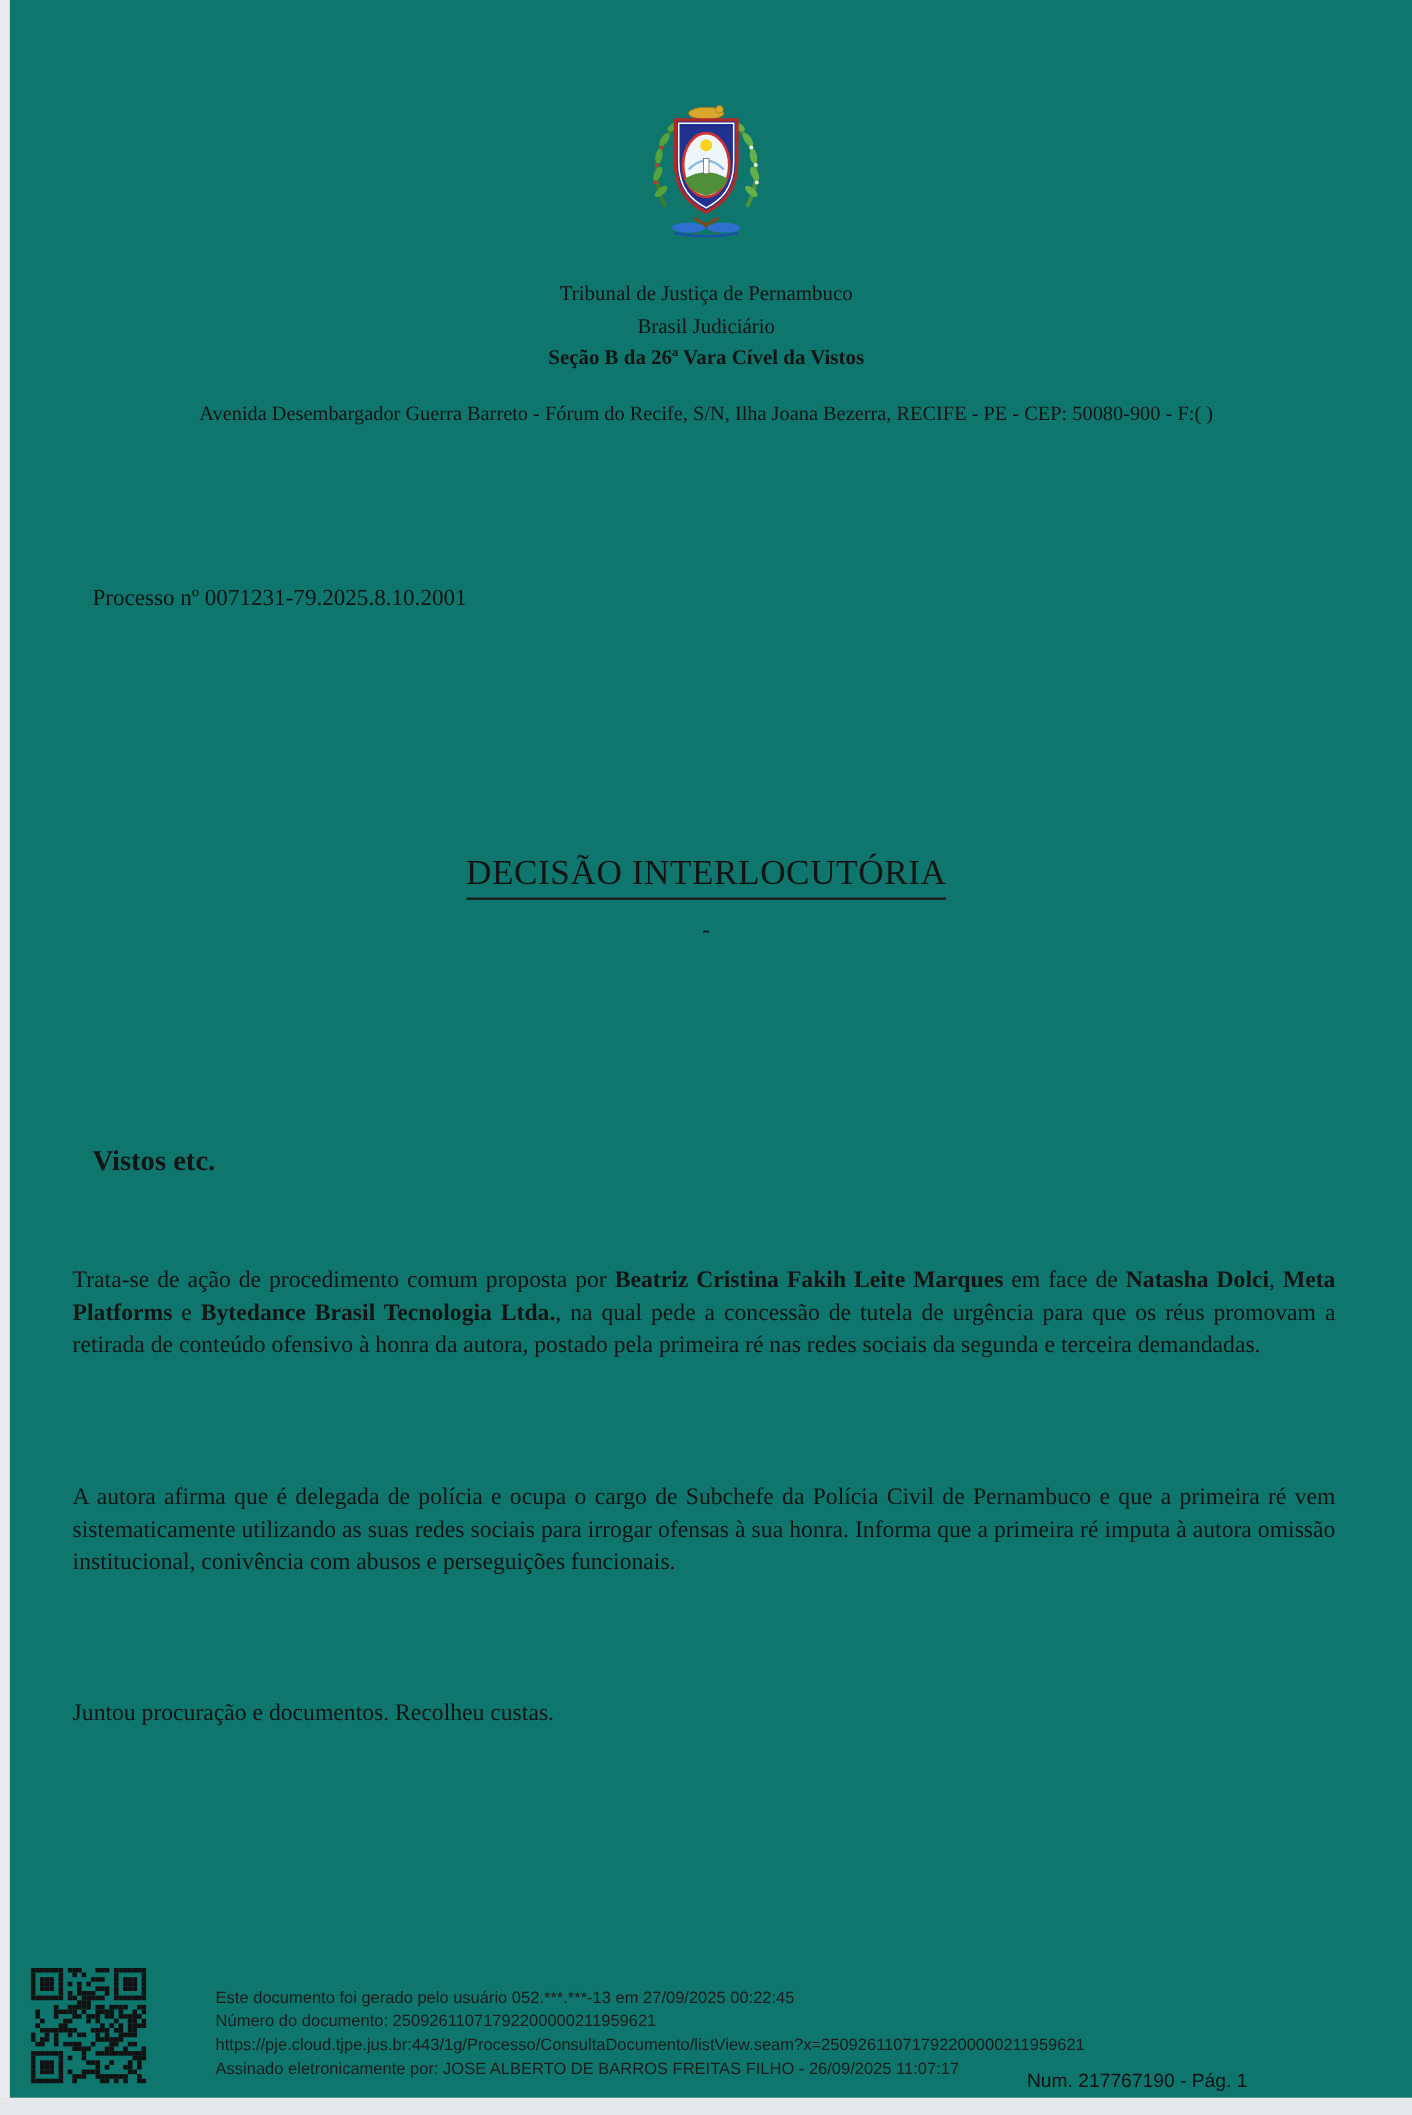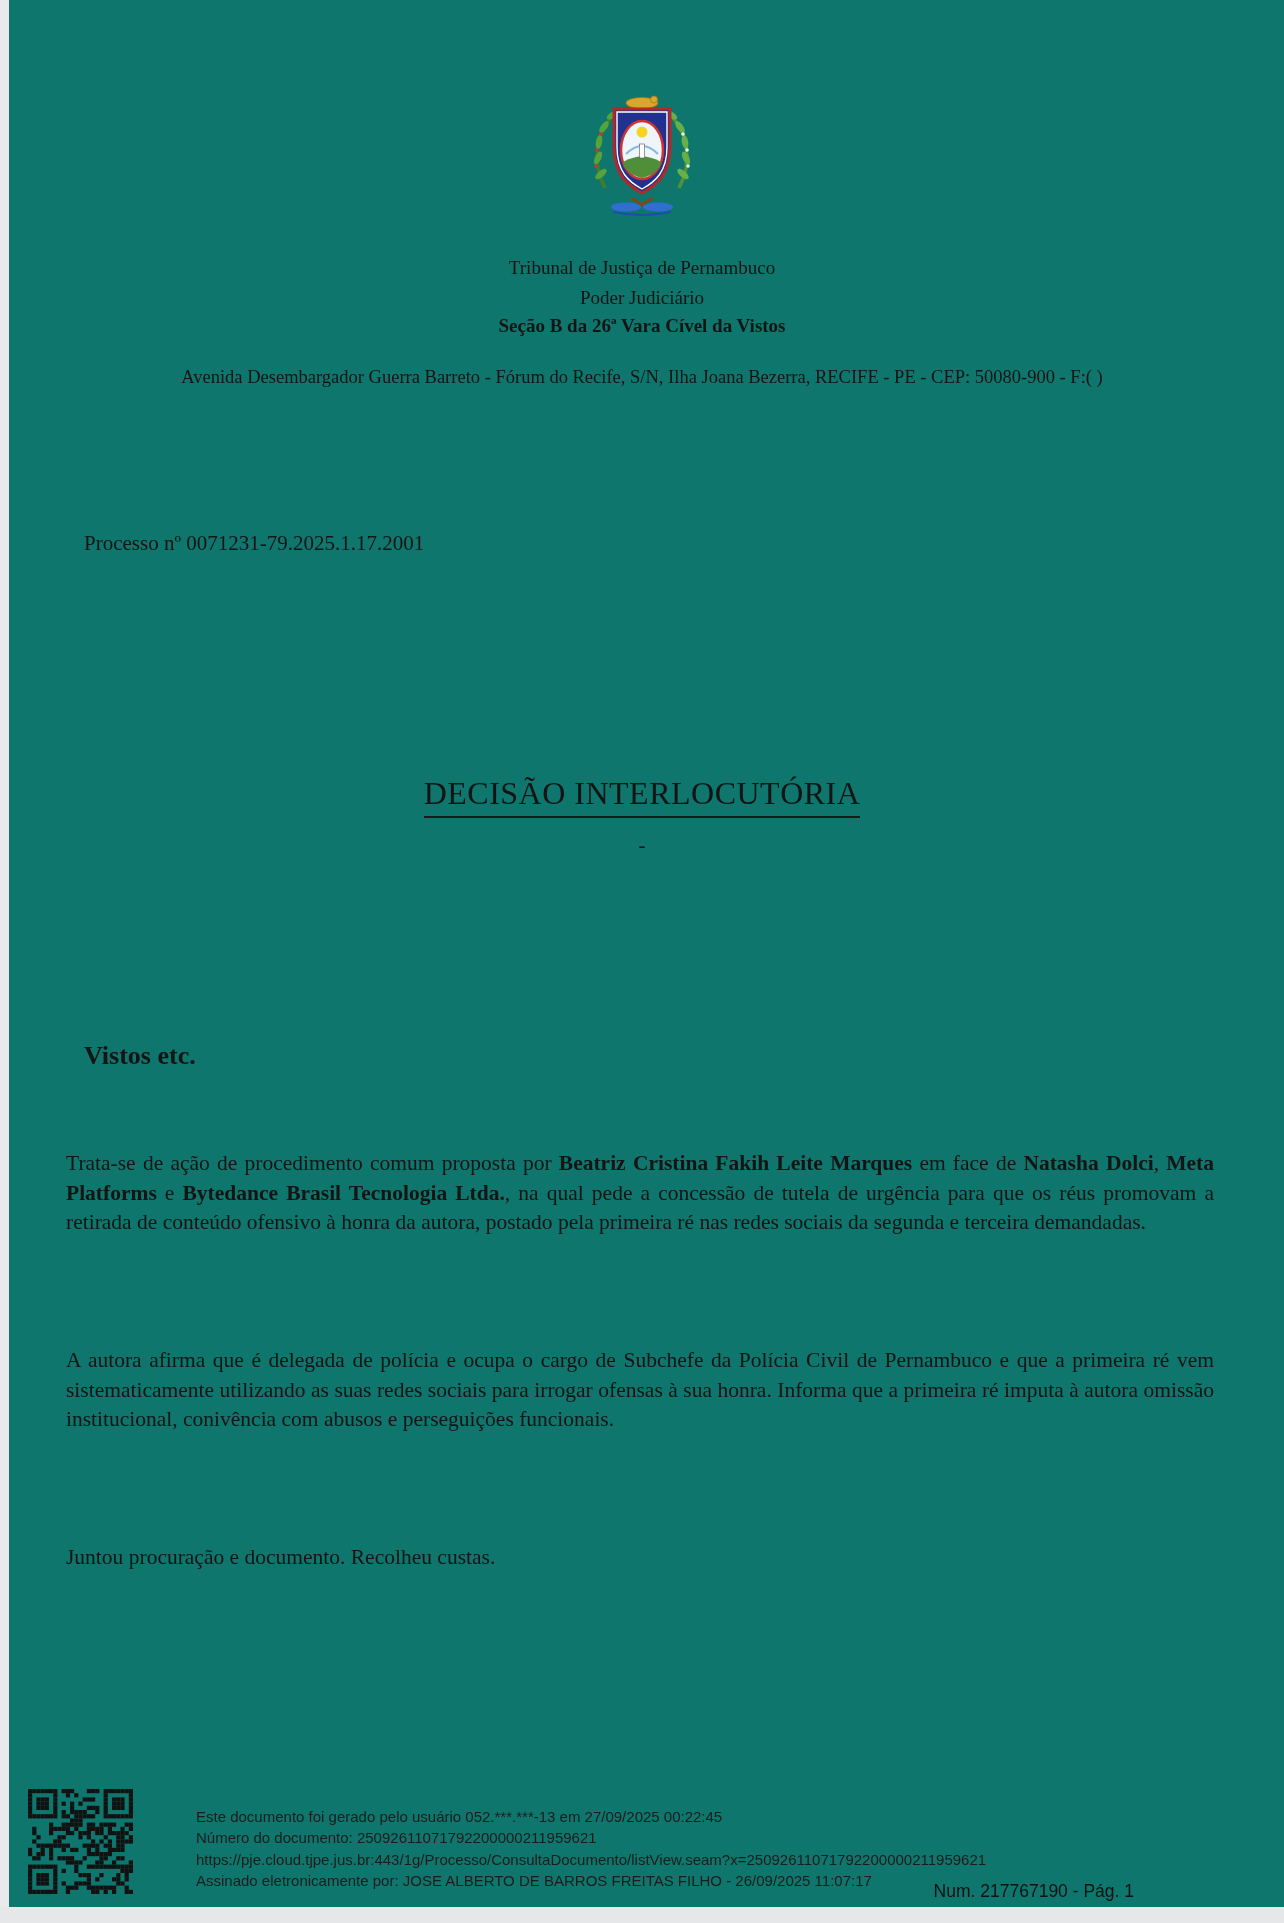--- a/index.html
+++ b/index.html
@@ -111,35 +111,35 @@
       <rect x="64.5" y="54" width="5" height="14" fill="#fdfdfd" stroke="#555555" stroke-width="0.6"></rect>
 
       <path d="M56,108 L78,121 M78,108 L56,121" stroke="#7a4a1e" stroke-width="3"></path>
       <ellipse cx="51" cy="117" rx="15" ry="4.5" fill="#2f6fd0"></ellipse>
       <ellipse cx="83" cy="117" rx="15" ry="4.5" fill="#2f6fd0"></ellipse>
       <path d="M38,122 Q67,128 96,122" fill="none" stroke="#1b4fa8" stroke-width="2"></path>
     </svg>
   </div>
 
   <div class="abs col-center court-name">Tribunal de Justiça de Pernambuco</div>
-  <div class="abs col-center branch">Poder Judiciário</div>
+  <div class="abs col-center branch">Brasil Judiciário</div>
   <div class="abs col-center section">Seção B da 26ª Vara Cível da Vistos</div>
   <div class="abs col-center address">Avenida Desembargador Guerra Barreto - Fórum do Recife, S/N, Ilha Joana Bezerra, RECIFE - PE - CEP: 50080-900 - F:( )</div>
 
-  <div class="abs process">Processo nº 0071231-79.2025.1.17.2001</div>
+  <div class="abs process">Processo nº 0071231-79.2025.8.10.2001</div>
 
   <div class="abs col-center title-wrap">
     <span class="title-text">DECISÃO INTERLOCUTÓRIA</span>
   </div>
   <div class="abs col-center dash">-</div>
 
   <div class="abs salutation">Vistos etc.</div>
   <div class="abs para para-1"><span>Trata-se de ação de procedimento comum proposta por </span><span class="bold">Beatriz Cristina Fakih Leite Marques</span><span> em face de </span><span class="bold">Natasha Dolci</span><span>, </span><span class="bold">Meta Platforms</span><span> e </span><span class="bold">Bytedance Brasil Tecnologia Ltda.</span><span>, na qual pede a concessão de tutela de urgência para que os réus promovam a retirada de conteúdo ofensivo à honra da autora, postado pela primeira ré nas redes sociais da segunda e terceira demandadas.</span></div>
   <div class="abs para para-2"><span>A autora afirma que é delegada de polícia e ocupa o cargo de Subchefe da Polícia Civil de Pernambuco e que a primeira ré vem sistematicamente utilizando as suas redes sociais para irrogar ofensas à sua honra. Informa que a primeira ré imputa à autora omissão institucional, conivência com abusos e perseguições funcionais.</span></div>
-  <div class="abs para para-3"><span>Juntou procuração e documento. Recolheu custas.</span></div>
+  <div class="abs para para-3"><span>Juntou procuração e documentos. Recolheu custas.</span></div>
 
   <div class="abs qr" id="qr"><svg width="105" height="105" viewBox="0 0 105 105" fill="#111">
         <rect x="0.0" y="0.0" width="4.2" height="4.2"></rect>
         <rect x="4.2" y="0.0" width="4.2" height="4.2"></rect>
         <rect x="8.4" y="0.0" width="4.2" height="4.2"></rect>
         <rect x="12.6" y="0.0" width="4.2" height="4.2"></rect>
         <rect x="16.8" y="0.0" width="4.2" height="4.2"></rect>
         <rect x="21.0" y="0.0" width="4.2" height="4.2"></rect>
         <rect x="25.2" y="0.0" width="4.2" height="4.2"></rect>
         <rect x="33.6" y="0.0" width="4.2" height="4.2"></rect>

